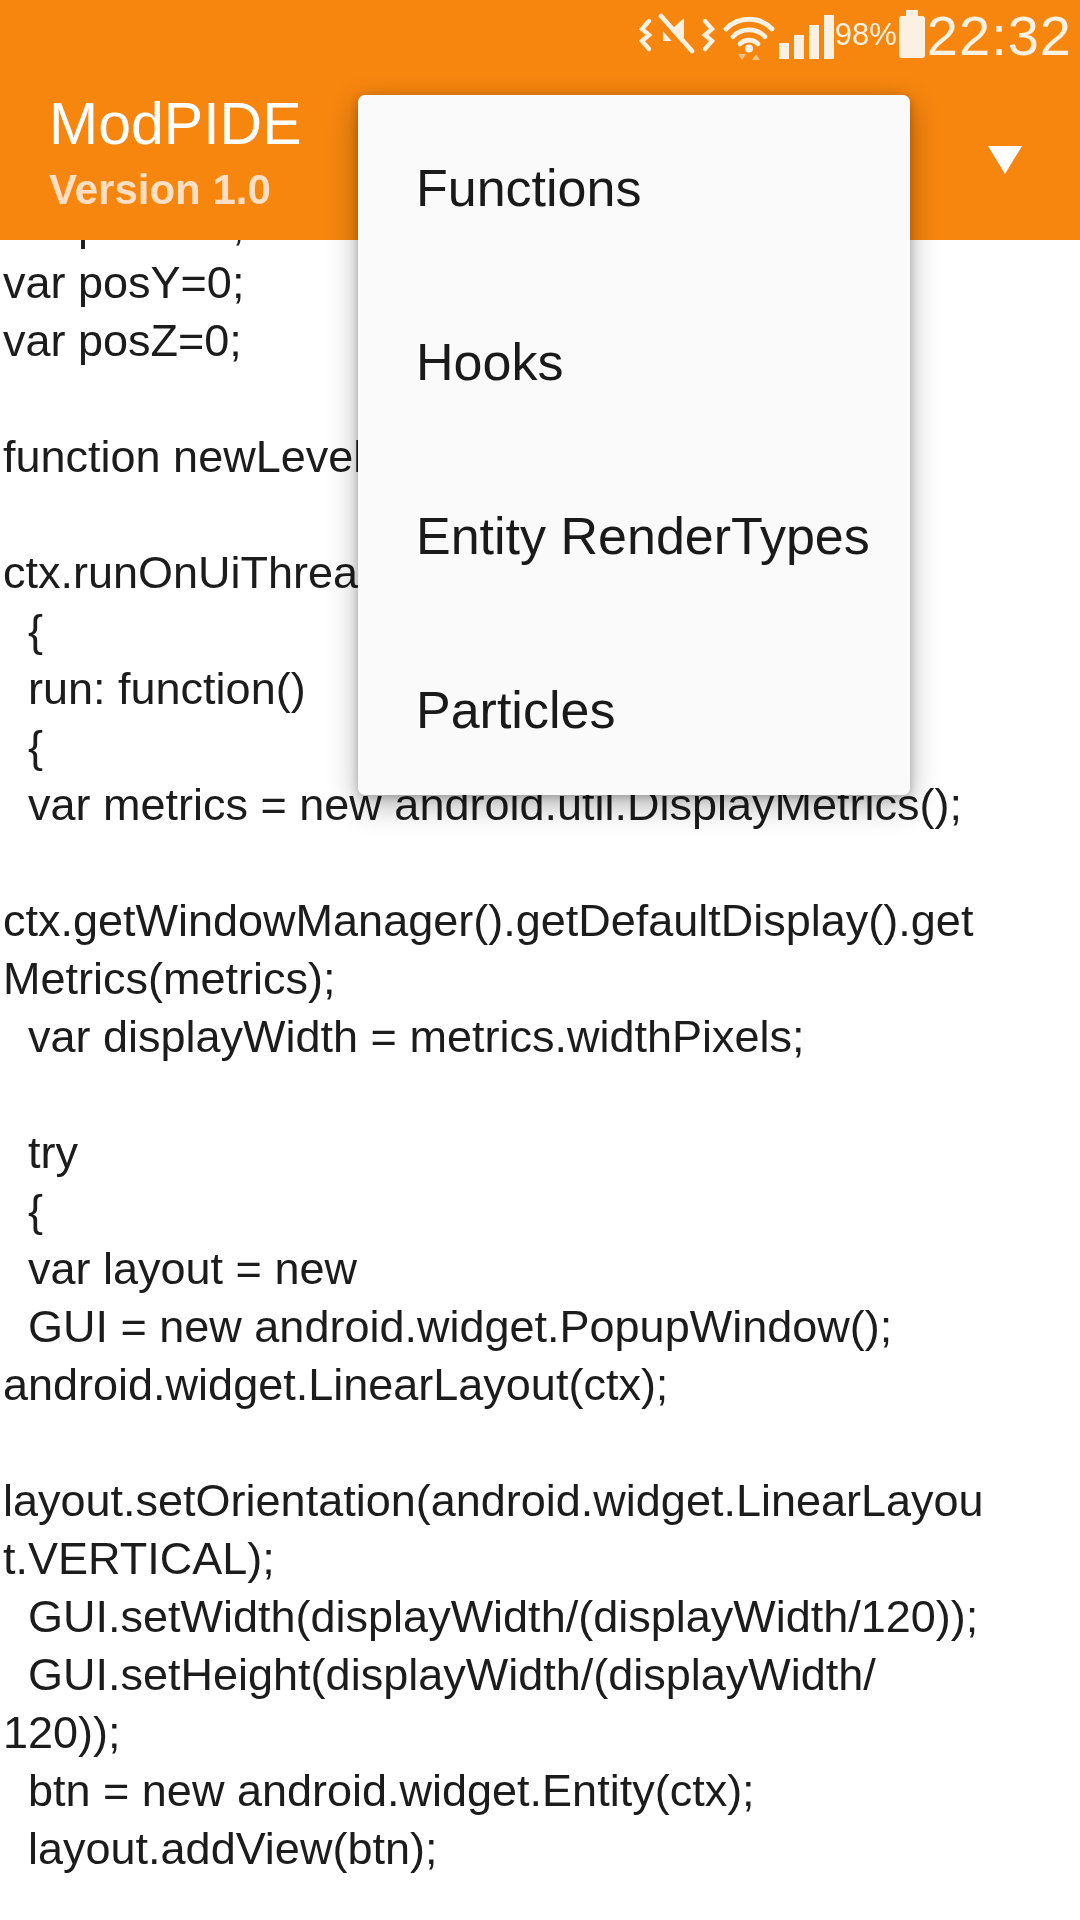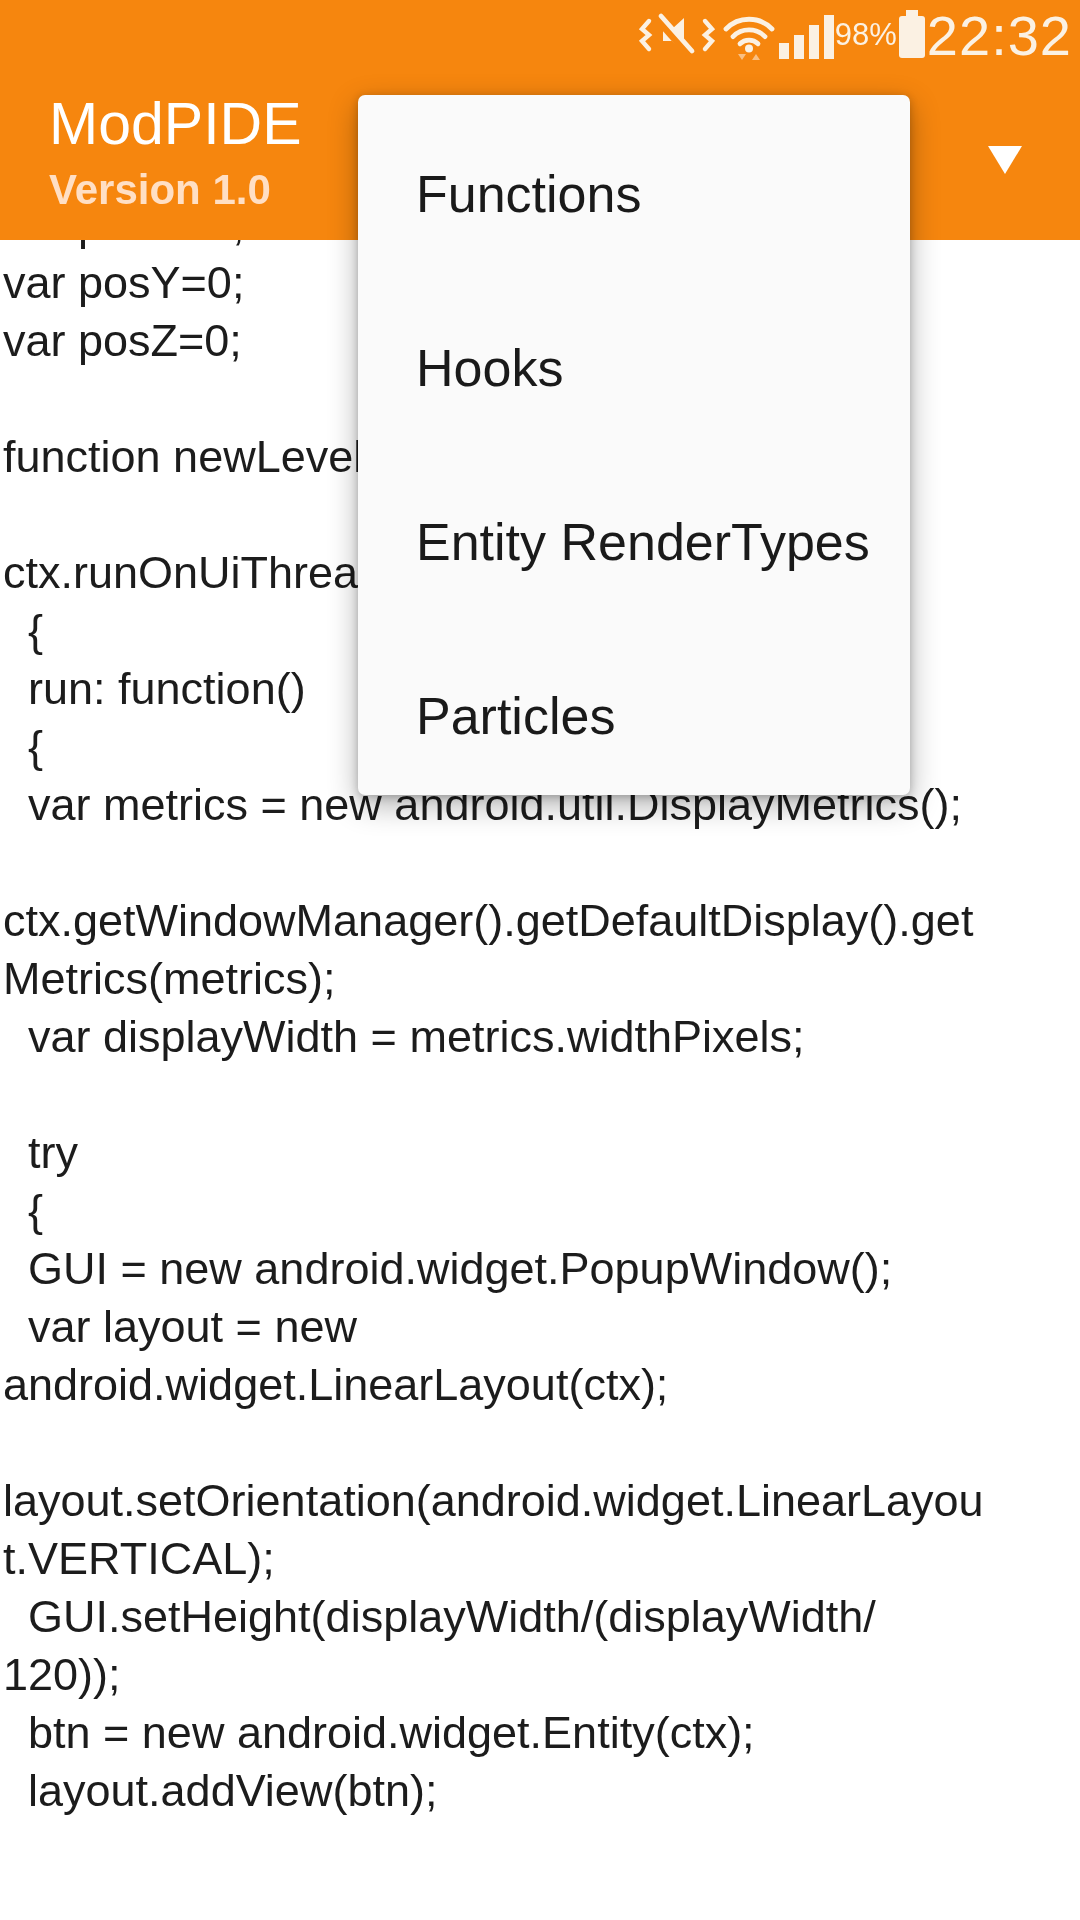--- a/index.html
+++ b/index.html
@@ -44,21 +44,21 @@
     position:absolute;top:146px;right:58px;width:0;height:0;
     border-left:17px solid transparent;border-right:17px solid transparent;
     border-top:28px solid #ffffff;cursor:pointer;
   }
 
   
   .menu{
     position:absolute;left:358px;top:95px;width:552px;height:700px;
     background:var(--menu-bg);border-radius:7px;z-index:3;
     box-shadow:0 10px 30px rgba(0,0,0,0.30),0 2px 8px rgba(0,0,0,0.22);
-    padding-top:12px;box-sizing:border-box;overflow:hidden;
+    padding-top:6px;box-sizing:border-box;overflow:hidden;
   }
   .menu-item{
     height:174px;display:flex;align-items:center;
     padding-left:58px;font-size:52px;color:var(--menu-ink);cursor:pointer;
   }
 </style>
 </head>
 <body>
 
 <div class="screen">
@@ -76,26 +76,27 @@
       <div class="code-line">  run: function()</div>
       <div class="code-line">  {</div>
       <div class="code-line">  var metrics = new android.util.DisplayMetrics();</div>
       <div class="code-line"></div>
       <div class="code-line">ctx.getWindowManager().getDefaultDisplay().get</div>
       <div class="code-line">Metrics(metrics);</div>
       <div class="code-line">  var displayWidth = metrics.widthPixels;</div>
       <div class="code-line"></div>
       <div class="code-line">  try</div>
       <div class="code-line">  {</div>
+      <div class="code-line">  var layout = new</div>
       <div class="code-line">  GUI = new android.widget.PopupWindow();</div>
-      <div class="code-line">  var layout = new</div>
       <div class="code-line">android.widget.LinearLayout(ctx);</div>
       <div class="code-line"></div>
       <div class="code-line">layout.setOrientation(android.widget.LinearLayou</div>
       <div class="code-line">t.VERTICAL);</div>
+      <div class="code-line">  GUI.setWidth(displayWidth/(displayWidth/120));</div>
       <div class="code-line">  GUI.setHeight(displayWidth/(displayWidth/</div>
       <div class="code-line">120));</div>
       <div class="code-line">  btn = new android.widget.Entity(ctx);</div>
       <div class="code-line">  layout.addView(btn);</div>
     </div>
 
   <div class="header">
 
     <div class="status-bar">
 

